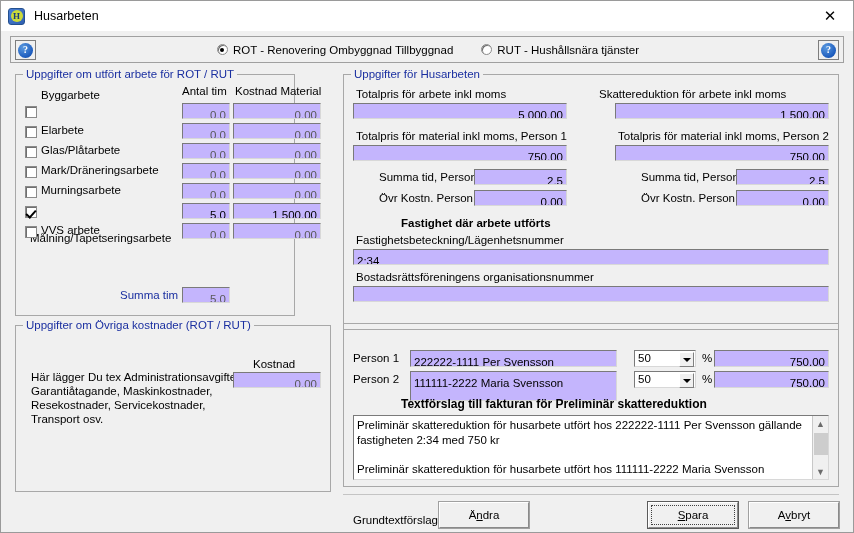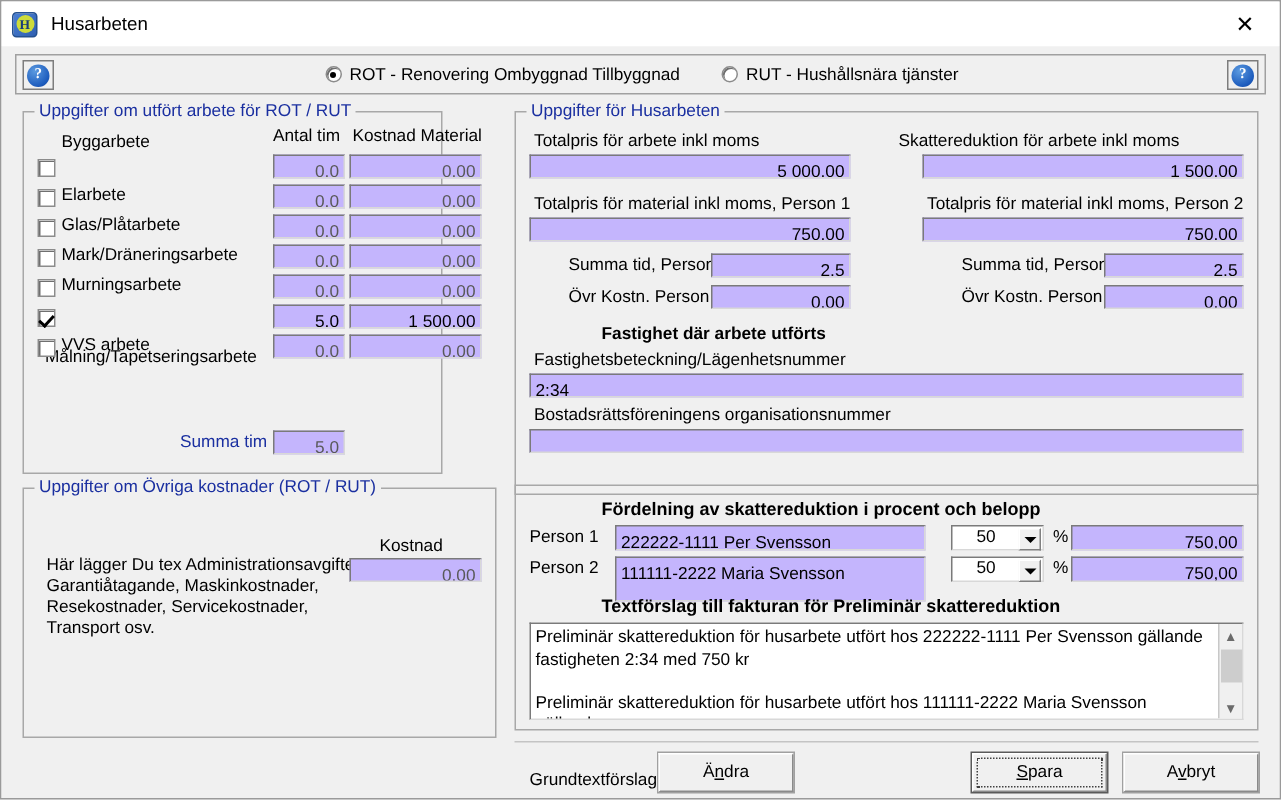--- a/index.html
+++ b/index.html
@@ -148,21 +148,21 @@
     border: solid #000; border-width: 0 2px 2px 0;
     transform: rotate(42deg);
   }
   
   .combo {
     position: absolute;
     background: #ffffff;
     border: 1px solid #7a7a7a;
     border-right-color: #d8d8d8; border-bottom-color: #d8d8d8;
     font-size: 11.5px; line-height: 15px;
-    padding-left: 16px; color: #000;
+    padding-left: 3px; color: #000;
     cursor: default;
   }
   .combo .arrowbox {
     position: absolute; right: 1px; top: 1px;
     width: 15px; height: 15px;
     background: #f0f0f0;
     border: 1px solid #ffffff;
     border-right-color: #808080; border-bottom-color: #808080;
     display: flex; align-items: center; justify-content: center;
   }
@@ -341,21 +341,20 @@
 
     <div class="lbl bold" style="left:352px; top:186px;">Fastighet där arbete utförts</div>
     <div class="lbl" style="left:355px; top:203px;">Fastighetsbeteckning/Lägenhetsnummer</div>
     <div class="field" style="left:352px; top:218px; width:476px; height:16px;">2:34</div>
 
     <div class="lbl" style="left:355px; top:240px;">Bostadsrättsföreningens organisationsnummer</div>
     <div class="field" style="left:352px; top:255px; width:476px; height:16px;"></div>
 
     <div class="group-plain" style="left:342px; top:292px; width:496px; height:164px;"></div>
 
-    <div class="lbl bold" style="left:352px; top:301px; font-size:12px;">Fördelning av skattereduktion i procent och belopp</div>
 
     <div class="lbl" style="left:352px; top:321px;">Person 1</div>
     <div class="field" style="left:409px; top:319px; width:207px; height:17px;">222222-1111 Per Svensson</div>
     <div class="combo" style="left:633px; top:319px; width:62px; height:17px;">
       <span>50</span>
       <span class="arrowbox">
           <span class="tri-down"></span>
         </span>
     </div>
     <div class="pct" style="left:701px; top:321px;">%</div>

